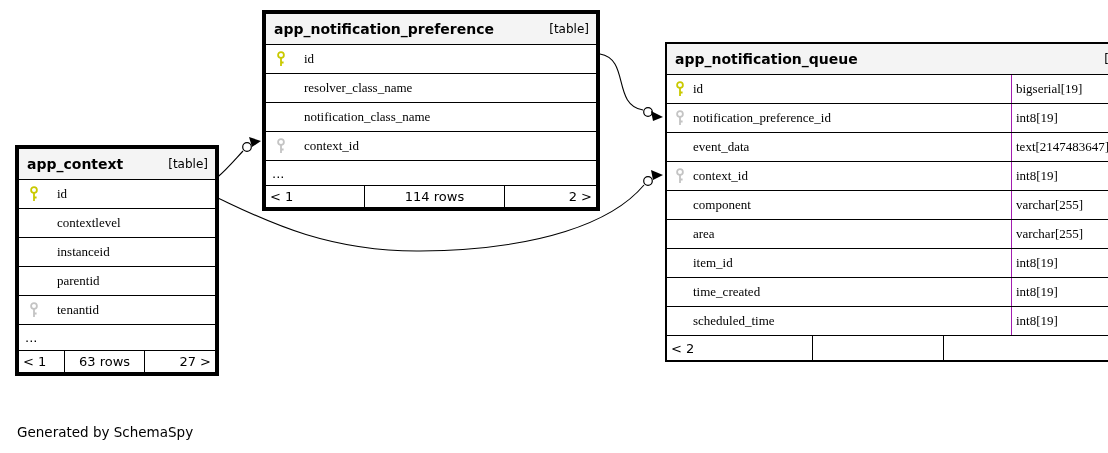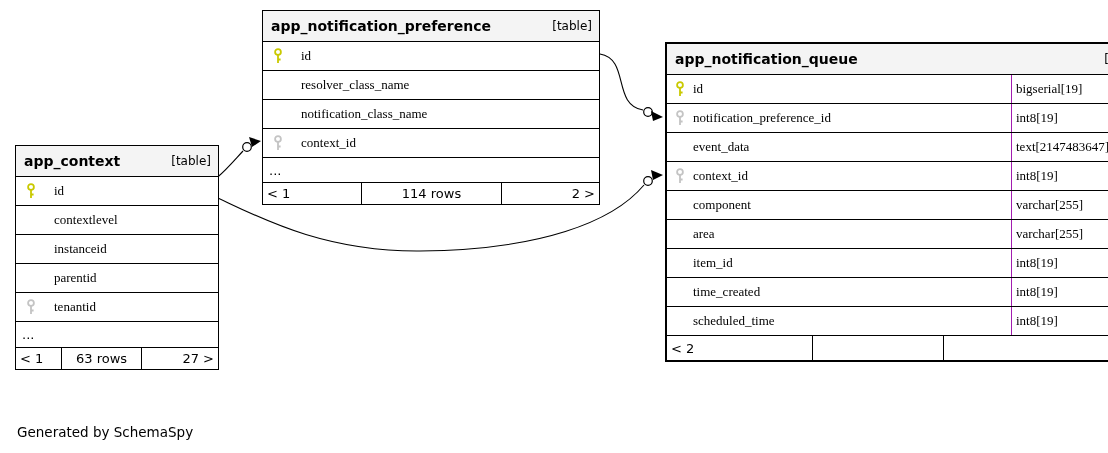--- a/index.html
+++ b/index.html
@@ -8,21 +8,21 @@
     width:1108px;height:453px;
     background:#ffffff;
     font-family:"DejaVu Sans","Liberation Sans",sans-serif;
     color:#000;
     overflow:hidden;
   }
   .relations{position:absolute;left:0;top:0;pointer-events:none;}
   .dbtable{
     position:absolute;
     background:#fff;
-    border:1px solid #000000;
+    border:4px solid #000000;
     box-sizing:border-box;
     font-size:13px;
   }
   .dbtable.emph{border:2px solid #000;}
   .thead{
     display:flex;align-items:center;justify-content:space-between;
     background:#f4f4f4;
     height:30px;box-sizing:border-box;
     padding:0 7px 0 8px;
   }

